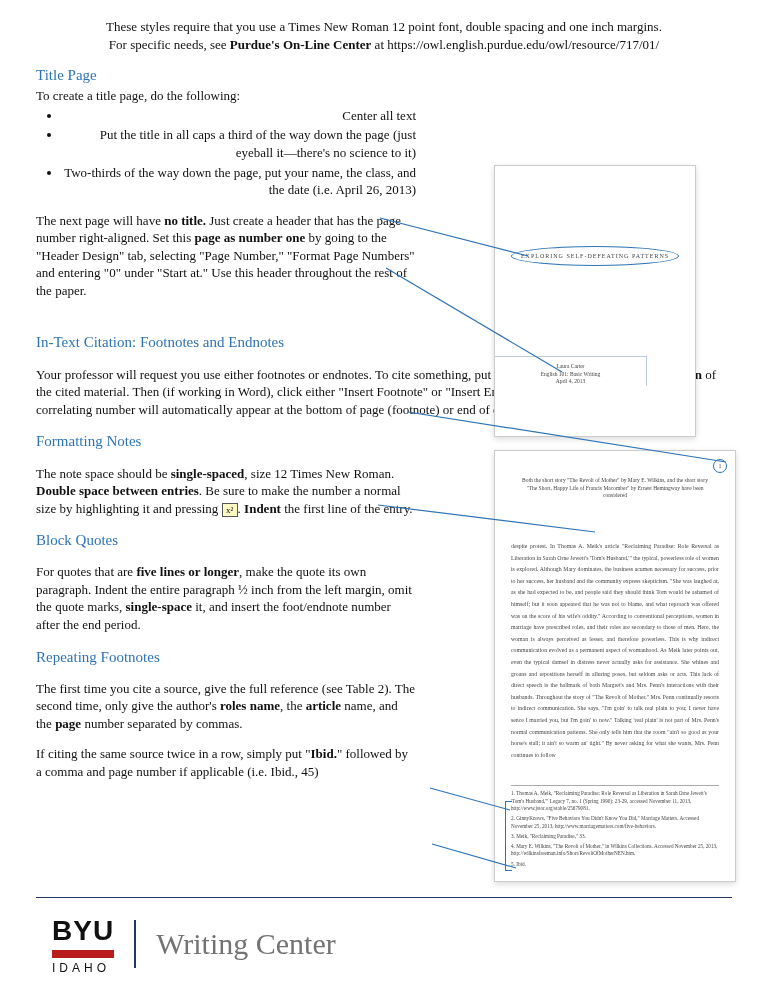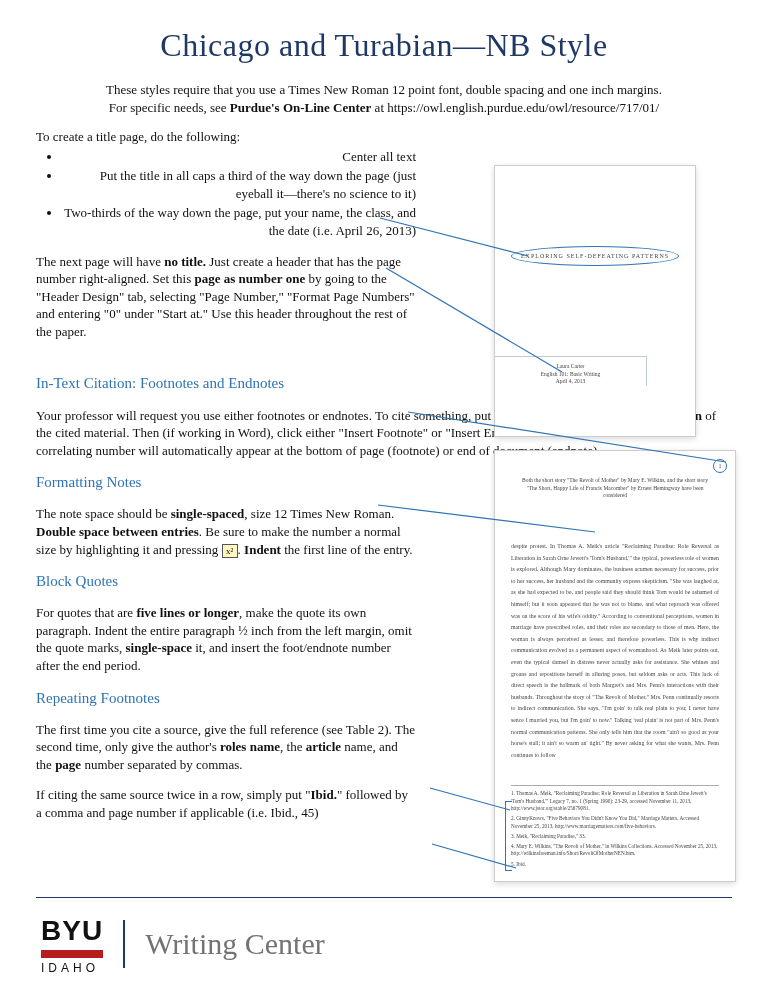--- a/index.html
+++ b/index.html
@@ -133,21 +133,21 @@
 
   
   .rule {
     position: absolute;
     left: 36px; right: 36px;
     bottom: 96px;
     border-top: 1.5px solid #1f3864;
   }
   .footer {
     position: absolute;
-    left: 41px; bottom: 18px;
+    left: 52px; bottom: 18px;
     display: flex;
     align-items: center;
     gap: 20px;
   }
   .byui {
     font-family: Arial, sans-serif;
     text-align: left;
   }
   .byui .top { font-size: 28px; font-weight: 900; letter-spacing: 1px; }
   .byui .bot { border-top: 8px solid #b91c1c; font-size: 12px; letter-spacing: 4px; padding-top: 2px; }
@@ -164,28 +164,28 @@
   svg.anno line, svg.anno path {
     stroke: #2e74b5;
     stroke-width: 1.2;
     fill: none;
   }
 </style>
 </head>
 <body>
 
 <div class="page">
-  <h1 class="title">Chicago and Turabian—NB Style</h1>
 
   <p class="intro">
     <span>These styles require that you use a Times New Roman 12 point font, double spacing and one inch margins.</span><br>
     <span>For specific needs, see </span><b>Purdue's On-Line Center</b><span> at https://owl.english.purdue.edu/owl/resource/717/01/</span>
   </p>
 
   <div class="col-left">
+    <div class="section-h">Title Page</div>
     <div>To create a title page, do the following:</div>
     <ul class="bul">
       <li>Center all text</li>
       <li>Put the title in all caps a third of the way down the page (just eyeball it—there's no science to it)</li>
       <li>Two-thirds of the way down the page, put your name, the class, and the date (i.e. April 26, 2013)</li>
     </ul>
     <p>The next page will have <b>no title.</b> Just create a header that has the page number right-aligned. Set this <b>page as number one</b> by going to the "Header Design" tab, selecting "Page Number," "Format Page Numbers" and entering "0" under "Start at." Use this header throughout the rest of the paper.</p>
   </div>
 
   <div style="height:12px"></div>

